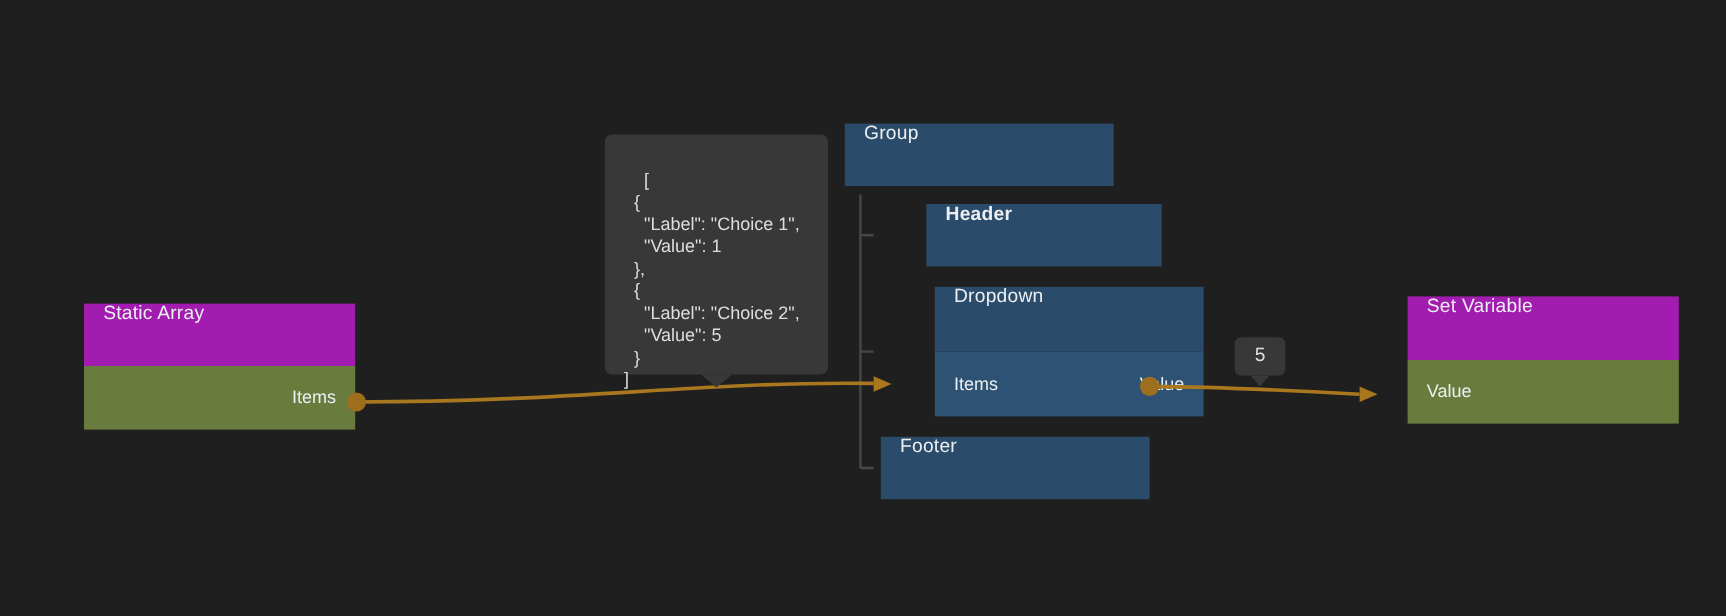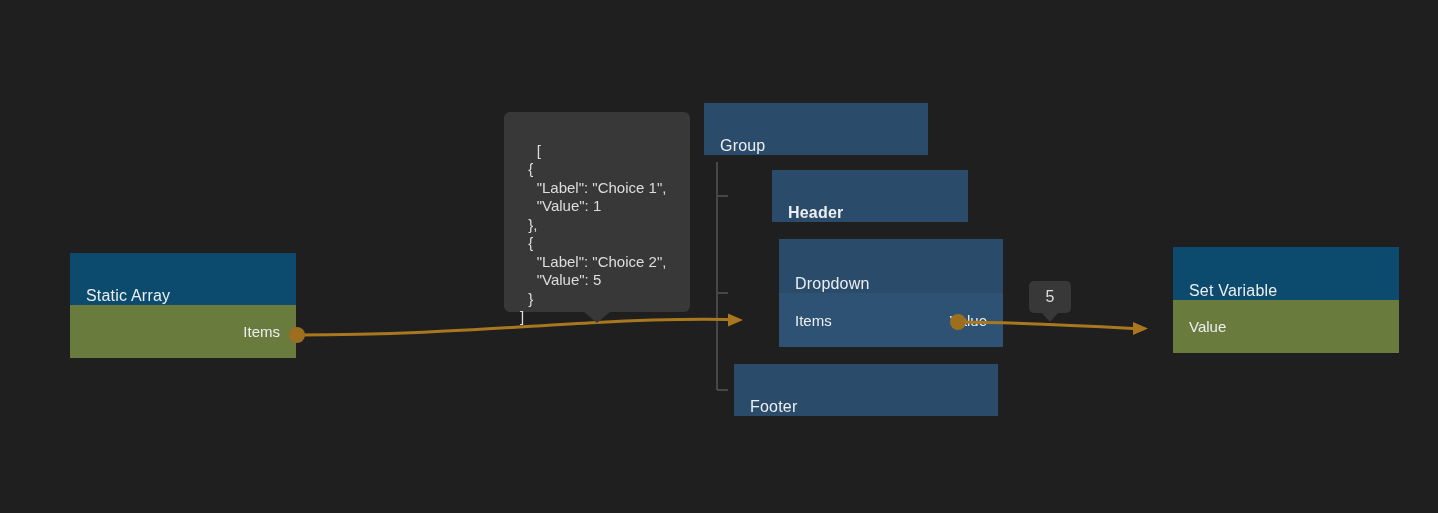--- a/index.html
+++ b/index.html
@@ -4,36 +4,36 @@
 <style>
   html,body{margin:0;padding:0;}
   body{
     width:1438px;height:513px;position:relative;overflow:hidden;
     background:#1f1f1f;
     font-family:"Liberation Sans", sans-serif;
     -webkit-font-smoothing:antialiased;
   }
   
   .node{position:absolute;z-index:1;color:#eceff1;}
-  .node-header{height:52px;display:flex;align-items:flex-end;padding:0 16px;font-size:16px;letter-spacing:.2px;}
+  .node-header{height:52px;display:flex;align-items:flex-start;padding:0 16px;font-size:16px;letter-spacing:.2px;}
   .node-body{position:relative;display:flex;align-items:center;justify-content:space-between;padding:0 16px;font-size:15px;}
-  .green .node-header{background:#0c4a6e;}
+  .green .node-header{background:#a21caf;}
   .green .node-body{background:#697c3e;}
   .blue  .node-header{background:#2b4b6a;}
   .blue  .node-body{background:#2e5273;}
 
   #node-static-array{left:70px;top:253px;width:226px;}
   #node-static-array .node-body{height:53px;justify-content:flex-end;}
 
   #node-group{left:704px;top:103px;width:224px;}
   #node-child-header{left:772px;top:170px;width:196px;font-weight:bold;}
   #node-dropdown{left:734px;top:239px;width:224px;padding-left:45px;}
   #node-dropdown .node-header{height:54px;}
   #node-dropdown .node-body{height:54px;}
-  #node-child-footer{left:734px;top:364px;width:264px;}
+  #node-child-footer{left:734px;top:364px;width:224px;}
 
   #node-set-variable{left:1146px;top:247px;width:226px;padding-left:27px;}
   #node-set-variable .node-header{height:53px;}
   #node-set-variable .node-body{height:53px;justify-content:flex-start;}
 
   
   #wire-layer{position:absolute;left:0;top:0;z-index:2;pointer-events:none;}
 
   
   .tooltip{position:absolute;z-index:3;background:#383838;border-radius:6px;color:#dedede;}

